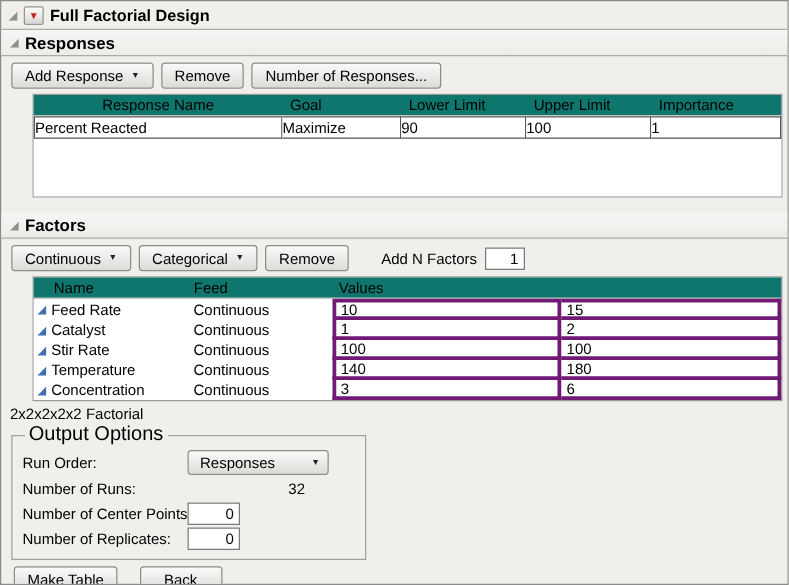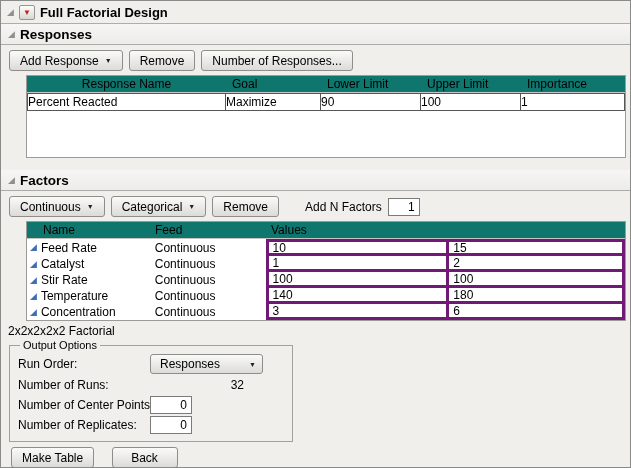--- a/index.html
+++ b/index.html
@@ -53,21 +53,21 @@
   .frow { display:flex; align-items:stretch; background:#fff; }
   .fname { width:124px; display:flex; align-items:center; gap:4px; padding-left:3px; overflow:hidden; white-space:nowrap; }
   .ficon { color:#3f6fae; font-size:9px; line-height:1; }
   .frole { width:115px; display:flex; align-items:center; padding-left:4px; }
   .fval { width:184px; border:3px solid #701a75; display:flex; align-items:center; padding:0 4px; height:17px; }
   .fval.v2 { width:176px; border-left:none; }
   .frow + .frow .fval { border-top:none; height:16px; }
   
   .design-summary { margin:3px 0 1px 7px; font-size:12px; }
   fieldset.output-options { margin:0 0 0 8px; width:284px; border:1px solid #a2a19e; padding:1px 8px 5px 8px; }
-  fieldset.output-options legend { font-size:11px; padding:0 3px; margin-left:2px; }
+  fieldset.output-options legend { font-size:16px; padding:0 3px; margin-left:2px; }
   .oo-row { display:flex; align-items:center; margin:2px 0; height:20px; }
   .oo-row.tight { height:18px; }
   .oo-label { width:132px; white-space:nowrap; }
   .dropdown { width:113px; height:20px; display:inline-flex; align-items:center; justify-content:space-between;
     padding:0 6px 0 9px; background:linear-gradient(#fafaf9,#dcdbd8); border:1px solid #8d8d8a; border-radius:3px; cursor:default; }
   .dropdown .arrow { font-size:7px; color:#222; }
   .runs-value { width:108px; text-align:right; padding-right:14px; }
   .make-table { margin:3px 0 0 10px; }
   .back { margin:5px 0 0 14px; min-width:66px; }
 </style>

